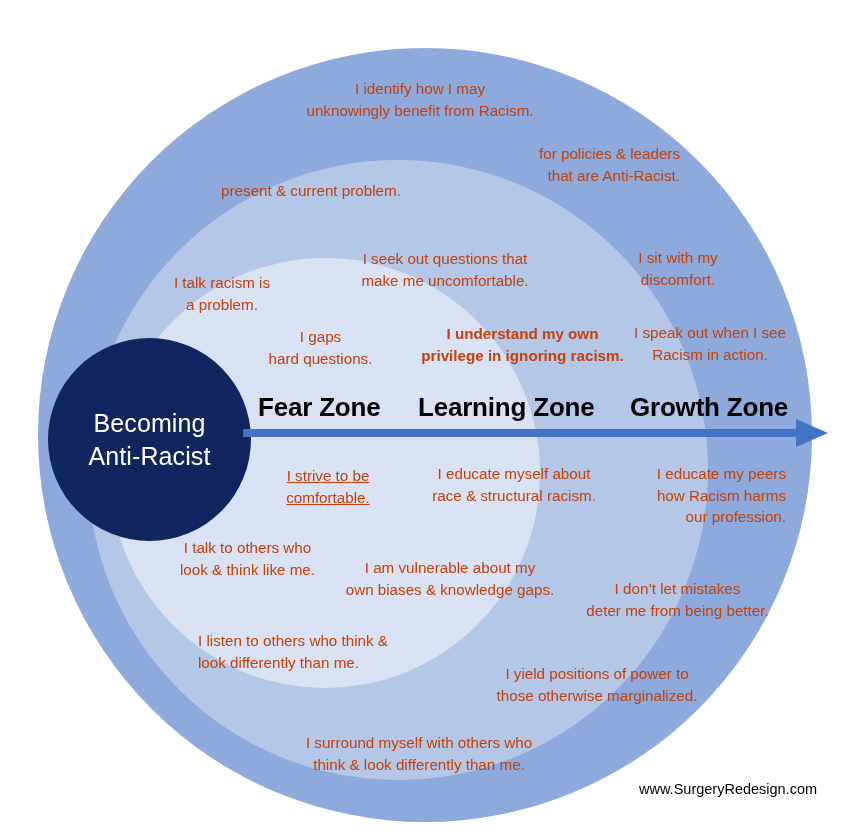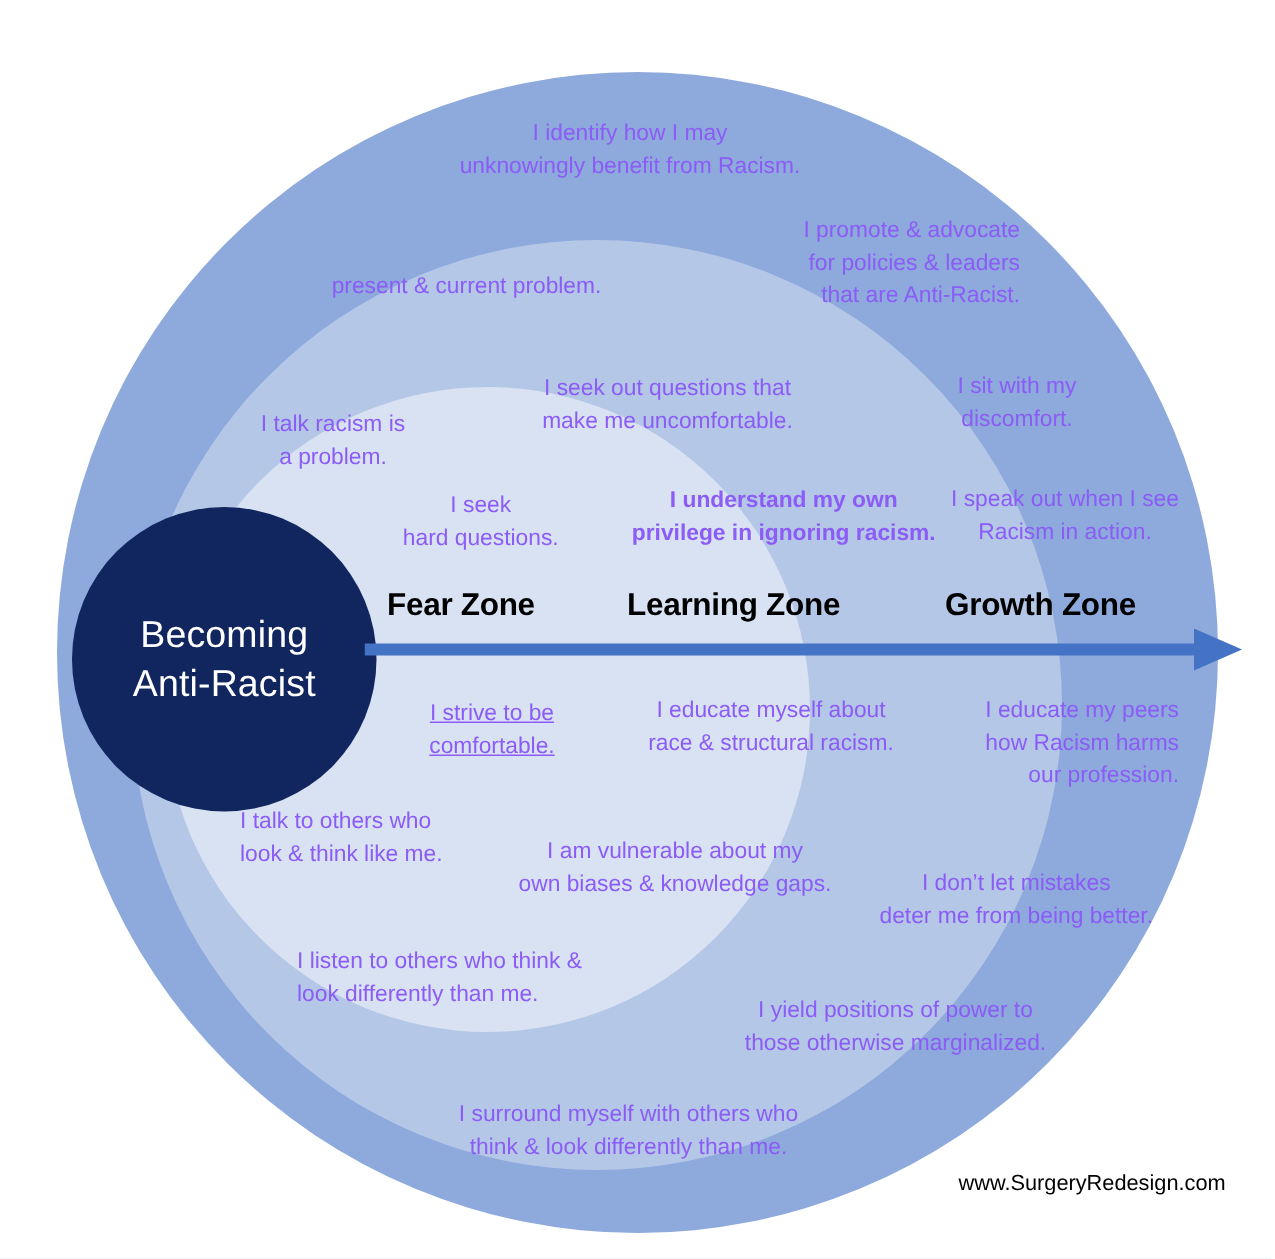--- a/index.html
+++ b/index.html
@@ -73,36 +73,36 @@
     position: absolute;
     left: 243px;
     top: 418px;
     width: 585px;
     height: 30px;
   }
 
   
   .zone-label {
     position: absolute;
-    font-size: 21px;
+    font-size: 26px;
     font-weight: bold;
     color: #000000;
     white-space: nowrap;
     letter-spacing: -0.2px;
   }
   #label-fear     { left: 258px; top: 392px; }
   #label-learning { left: 418px; top: 392px; }
   #label-growth   { left: 630px; top: 392px; }
 
   
   .stmt {
     position: absolute;
     font-size: 15.2px;
     line-height: 1.42;
-    color: #8b5cf6;
+    color: #c2410c;
     white-space: nowrap;
   }
 
   
   #s-identify   { left: 290px; top: 78px;  text-align: center; width: 260px; }
   #s-promote    { left: 480px; top: 143px; width: 200px; text-align: right; }
   #s-sit        { left: 613px; top: 247px; width: 130px; text-align: center; }
   #s-speakout   { left: 620px; top: 322px; width: 180px; text-align: center; }
   #s-peers      { left: 620px; top: 463px; width: 166px; text-align: right; }
   #s-mistakes   { left: 570px; top: 578px; width: 215px; text-align: center; }
@@ -114,21 +114,21 @@
   #s-seekout    { left: 340px; top: 248px; width: 210px; text-align: center; }
   #s-understand { left: 410px; top: 323px; width: 225px; text-align: center; font-weight: bold; }
   #s-educate    { left: 415px; top: 463px; width: 198px; text-align: center; }
   #s-vulnerable { left: 325px; top: 557px; width: 250px; text-align: center; }
   #s-listen     { left: 198px; top: 630px; width: 250px; text-align: left; }
 
   
   #s-deny       { left: 142px; top: 272px; width: 160px; text-align: center; }
   #s-avoid      { left: 248px; top: 326px; width: 145px; text-align: center; }
   #s-strive     { left: 253px; top: 465px; width: 150px; text-align: center; text-decoration: underline; }
-  #s-talk       { left: 160px; top: 537px; width: 175px; text-align: left; }
+  #s-talk       { left: 160px; top: 537px; width: 175px; text-align: center; }
 
   
   #credit {
     position: absolute;
     left: 639px;
     top: 781px;
     font-size: 14.5px;
     color: #000000;
     white-space: nowrap;
   }
@@ -153,21 +153,20 @@
 
   <div class="zone-label" id="label-fear">Fear Zone</div>
   <div class="zone-label" id="label-learning">Learning Zone</div>
   <div class="zone-label" id="label-growth">Growth Zone</div>
 
   <div class="stmt" id="s-identify">
     <div>I  identify how I may</div>
     <div>unknowingly benefit from Racism.</div>
   </div>
   <div class="stmt" id="s-promote">
-    <div>I promote &amp; advocate</div>
     <div>for policies &amp; leaders</div>
     <div>that are Anti-Racist.</div>
   </div>
   <div class="stmt" id="s-sit">
     <div>I sit with my</div>
     <div>discomfort.</div>
   </div>
   <div class="stmt" id="s-speakout">
     <div>I  speak out when I see</div>
     <div>Racism in action.</div>
@@ -212,21 +211,21 @@
   <div class="stmt" id="s-listen">
     <div>I listen to others who think &amp;</div>
     <div>look differently than me.</div>
   </div>
 
   <div class="stmt" id="s-deny">
     <div>I talk racism is</div>
     <div>a problem.</div>
   </div>
   <div class="stmt" id="s-avoid">
-    <div>I seek</div>
+    <div>I gaps</div>
     <div>hard questions.</div>
   </div>
   <div class="stmt" id="s-strive">
     <div>I strive to be</div>
     <div>comfortable.</div>
   </div>
   <div class="stmt" id="s-talk">
     <div>I talk to others who</div>
     <div>look &amp; think like me.</div>
   </div>

